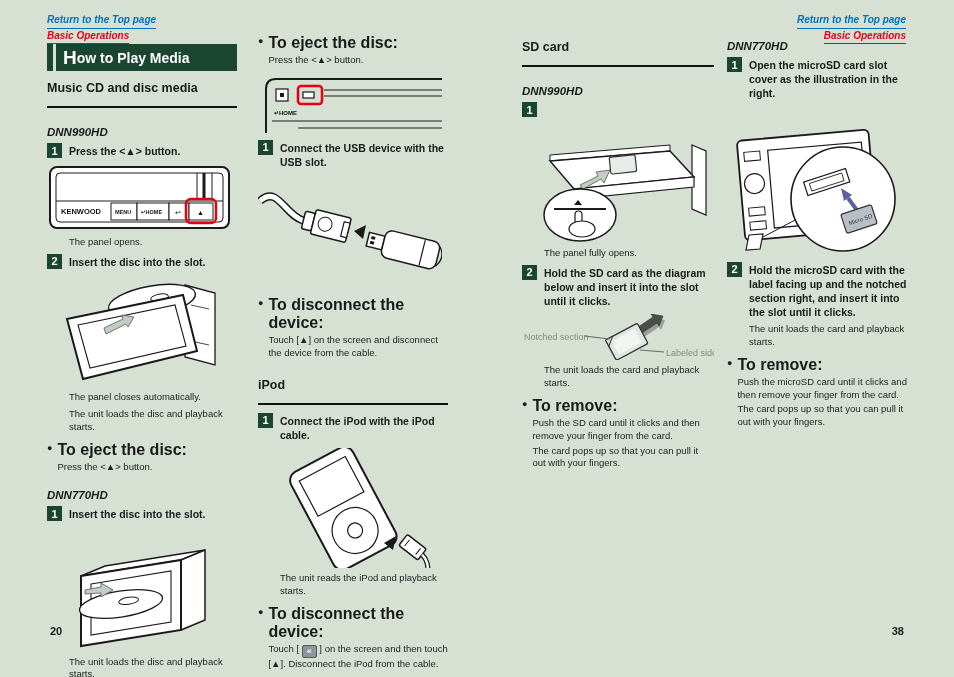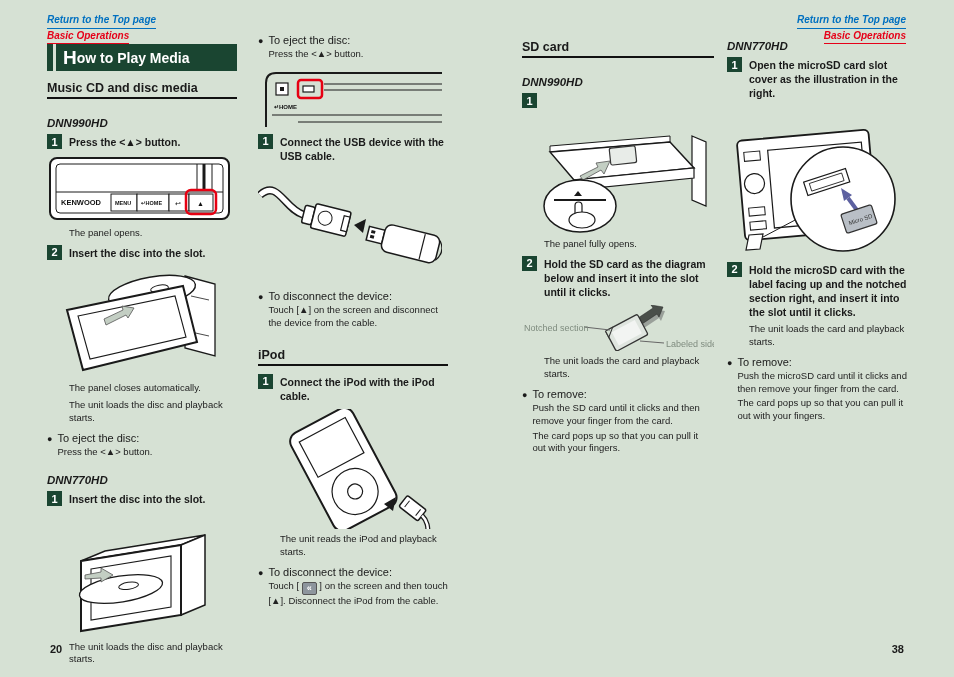--- a/index.html
+++ b/index.html
@@ -17,34 +17,34 @@
   .hdr{position:absolute;top:13px;font-size:10px;font-weight:bold;font-style:italic;line-height:1.45;}
   .hdr-left{left:47px;}
   .hdr-right{right:48px;text-align:right;}
   .lnk-top{color:#0070c0;border-bottom:1.5px solid #0070c0;display:inline-block;cursor:pointer;}
   .lnk-sec{color:#e60018;border-bottom:1.5px solid #e60018;display:inline-block;cursor:pointer;}
   .banner{display:flex;align-items:stretch;height:27px;margin-bottom:4px;}
   .banner-stripe{width:6px;background:#1a4531;margin-right:3px;}
   .banner-box{flex:1;background:#1a4531;color:#fff;display:flex;align-items:center;padding-left:7px;font-weight:bold;}
   .banner-H{font-size:19px;line-height:1;}
   .banner-rest{font-size:14px;}
-  .sec-heading{font-size:12.5px;font-weight:bold;padding-bottom:2px;border-bottom:2.5px solid #111;margin:10px 0 8px;}
+  .sec-heading{font-size:12.5px;font-weight:bold;padding-bottom:11px;border-bottom:2.5px solid #111;margin:10px 0 8px;}
   .model{font-size:11.5px;font-weight:bold;font-style:italic;margin:18px 0 5px;}
   .step{display:flex;margin:5px 0 4px;}
   .step-num{width:15px;height:15px;background:#1a4531;color:#fff;font-weight:bold;font-size:11px;
     display:flex;align-items:center;justify-content:center;flex:none;margin-right:7px;}
   .step-text{font-size:10.5px;font-weight:bold;line-height:1.35;padding-top:1px;}
   .caption{font-size:9.5px;margin:4px 0 2px 22px;line-height:1.35;color:#222;}
   .bullet-item{display:flex;margin:7px 0 2px;}
   .bullet-dot{font-size:9px;margin-right:5px;line-height:1.6;}
   .bullet-content{flex:1;}
-  .bullet-head{font-size:11px;font-weight:normal;}
+  .bullet-head{font-size:16px;font-weight:bold;}
   .bullet-body{font-size:9.5px;margin-top:2px;line-height:1.35;color:#222;}
   .illus{margin:6px 0 4px;}
-  .page-num{position:absolute;bottom:22px;font-size:11px;font-weight:bold;}
+  .page-num{position:absolute;bottom:40px;font-size:11px;font-weight:bold;}
   .pn-left{left:50px;}
   .pn-right{right:50px;}
   .app-icon{display:inline-block;width:13px;height:11px;background:#8d959d;color:#fff;font-size:9px;
     line-height:11px;text-align:center;border-radius:2px;border:1px solid #555;vertical-align:-2px;font-weight:bold;}
 </style>
 </head>
 <body>
 
 <div class="hdr hdr-left">
   <span class="lnk-top">Return to the Top page</span><br>
@@ -173,21 +173,21 @@
       <line x1="66" y1="23" x2="184" y2="23" stroke="#1a1a1a" stroke-width="1.2"></line>
       <text x="16" y="42" font-size="6" font-weight="bold" fill="#111">↵HOME</text>
       <line x1="14" y1="48" x2="184" y2="48" stroke="#1a1a1a" stroke-width="1.2"></line>
       <line x1="40" y1="55" x2="184" y2="55" stroke="#1a1a1a" stroke-width="1"></line>
     </svg>
   </div>
 
 
   <div class="step">
     <span class="step-num">1</span>
-    <span class="step-text">Connect the USB device with the USB cable.</span>
+    <span class="step-text">Connect the USB device with the USB slot.</span>
   </div>
 
   <div class="illus">
     <svg width="184" height="114" viewBox="0 0 184 114">
       <path d="M2,26 C 20,10 26,40 46,46" fill="none" stroke="#1a1a1a" stroke-width="8"></path>
       <path d="M2,26 C 20,10 26,40 46,46" fill="none" stroke="#fff" stroke-width="5"></path>
       <g transform="rotate(14 70 54)">
         <rect x="44" y="42" width="10" height="18" rx="2" fill="#fff" stroke="#1a1a1a" stroke-width="1.5"></rect>
         <rect x="54" y="38" width="36" height="25" rx="2" fill="#fff" stroke="#1a1a1a" stroke-width="1.5"></rect>
         <rect x="84" y="43" width="6" height="15" fill="#fff" stroke="#1a1a1a" stroke-width="1.2"></rect>

